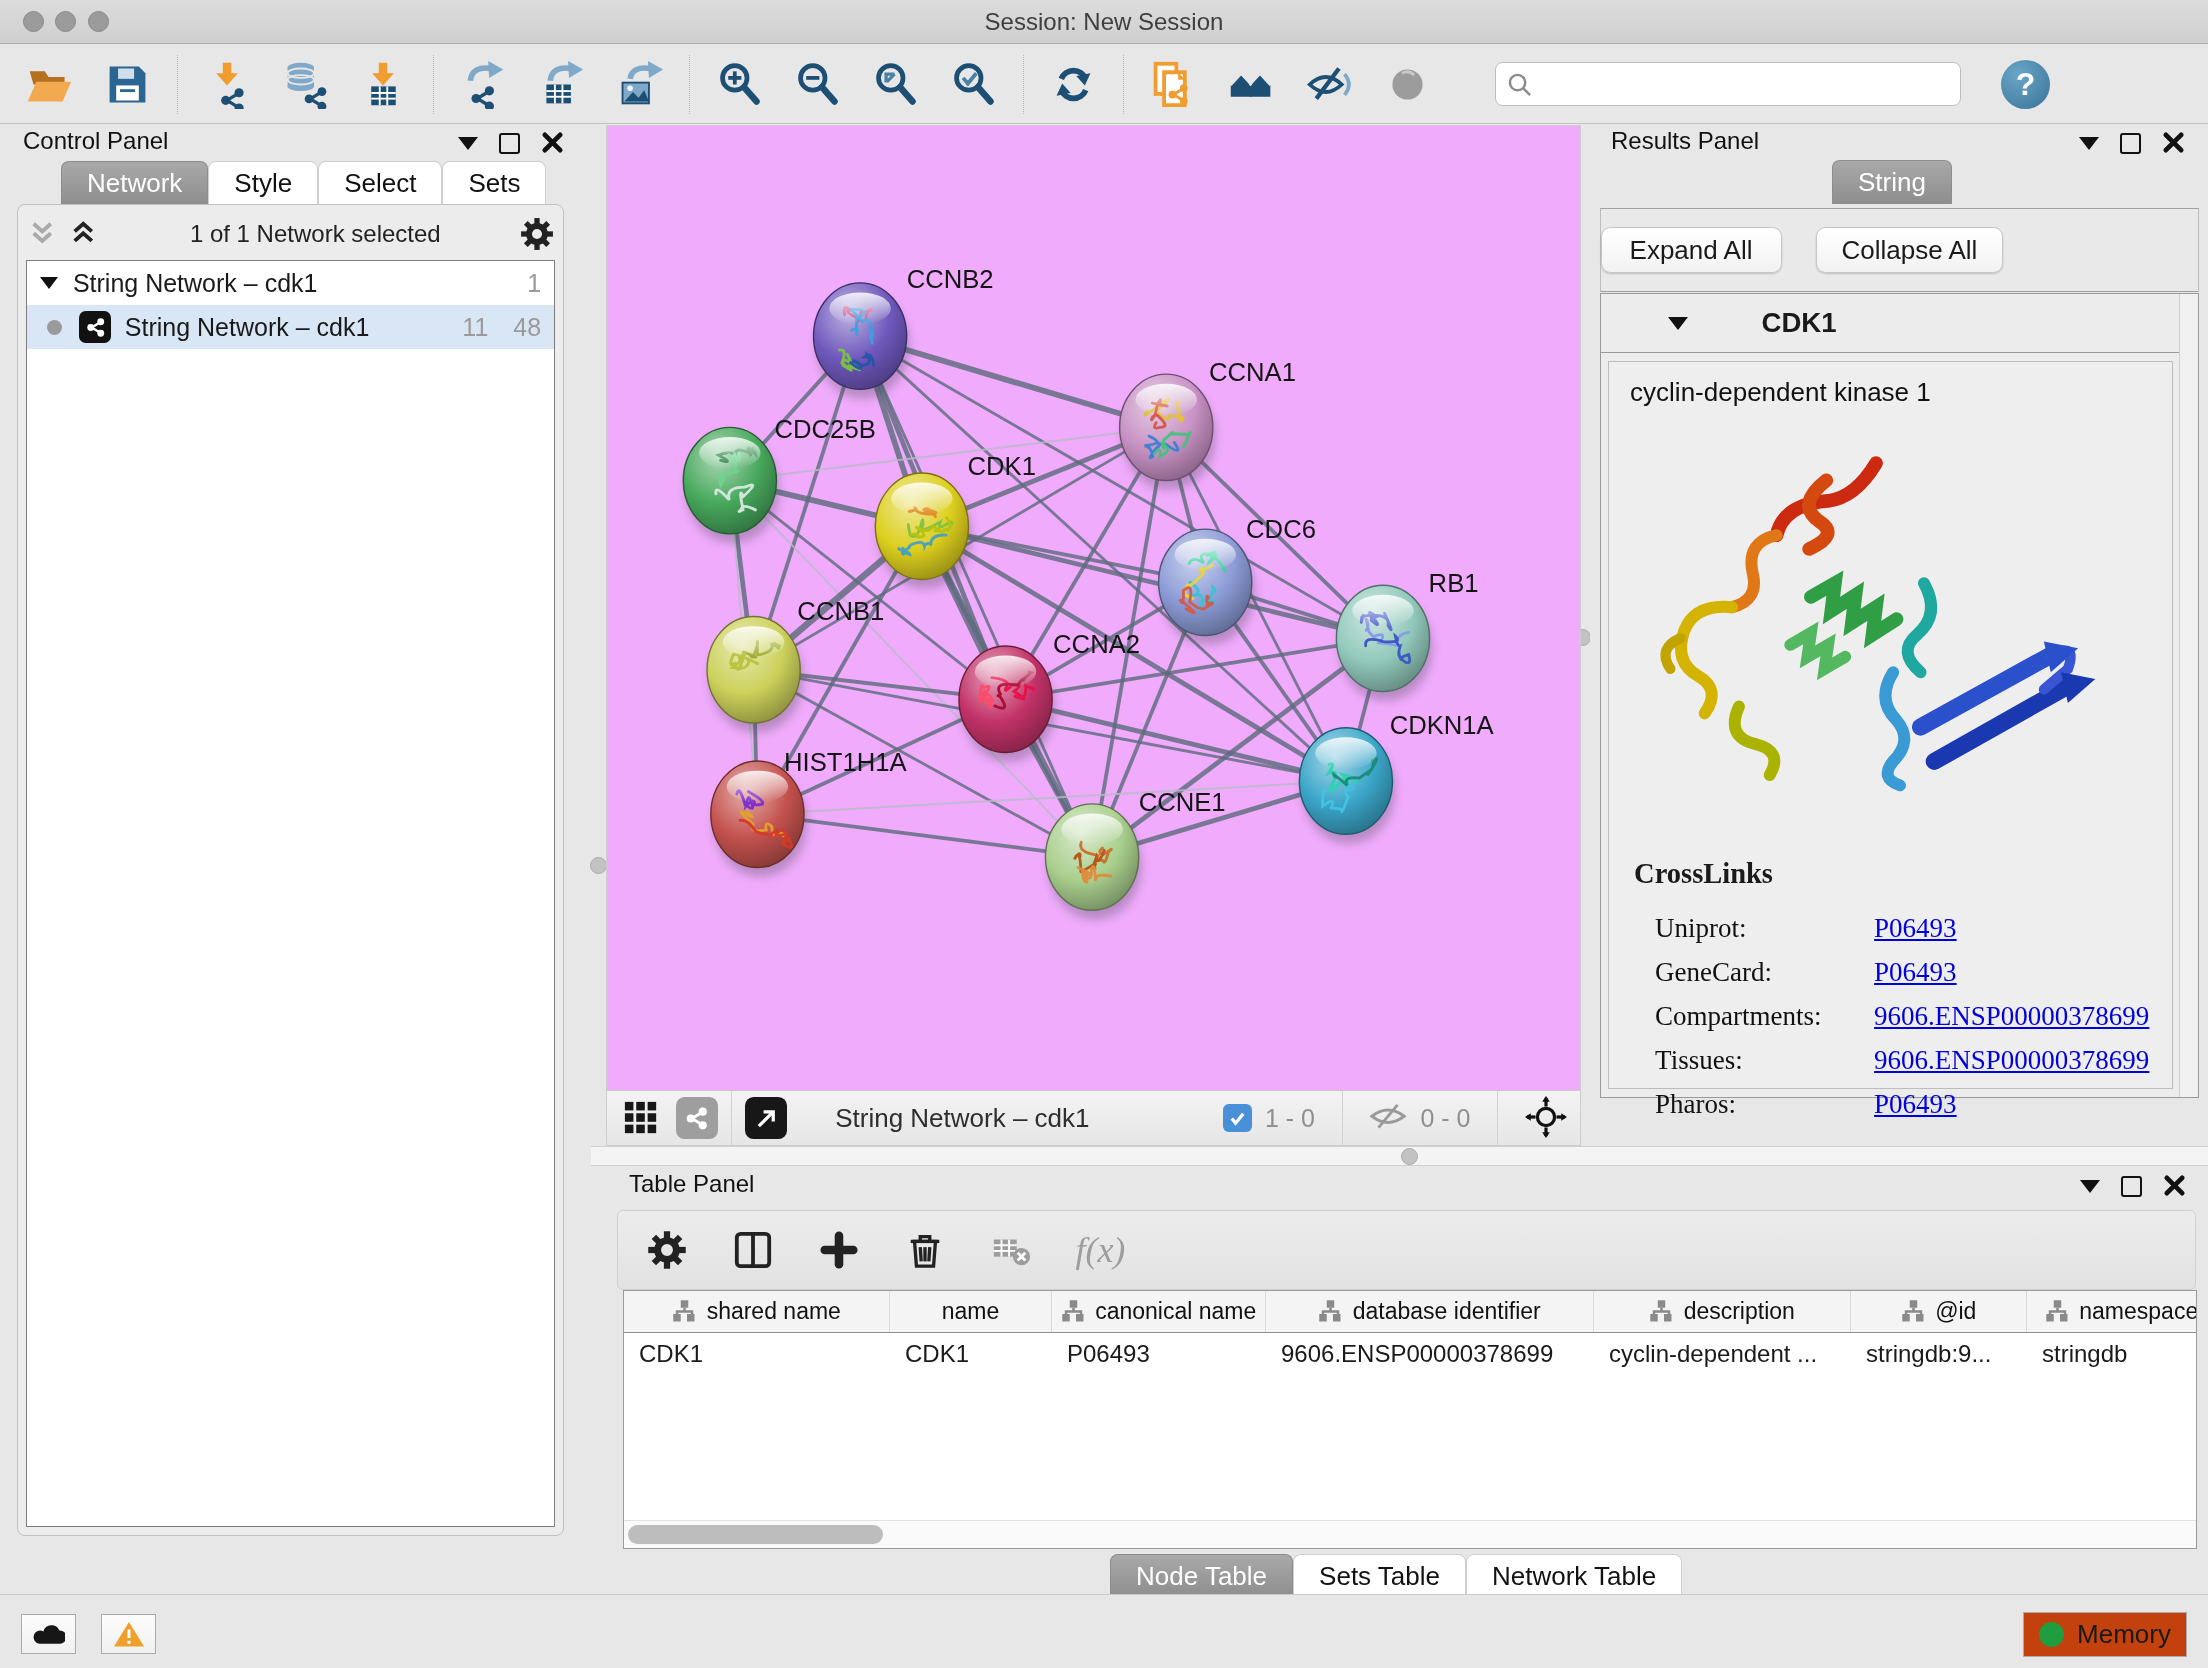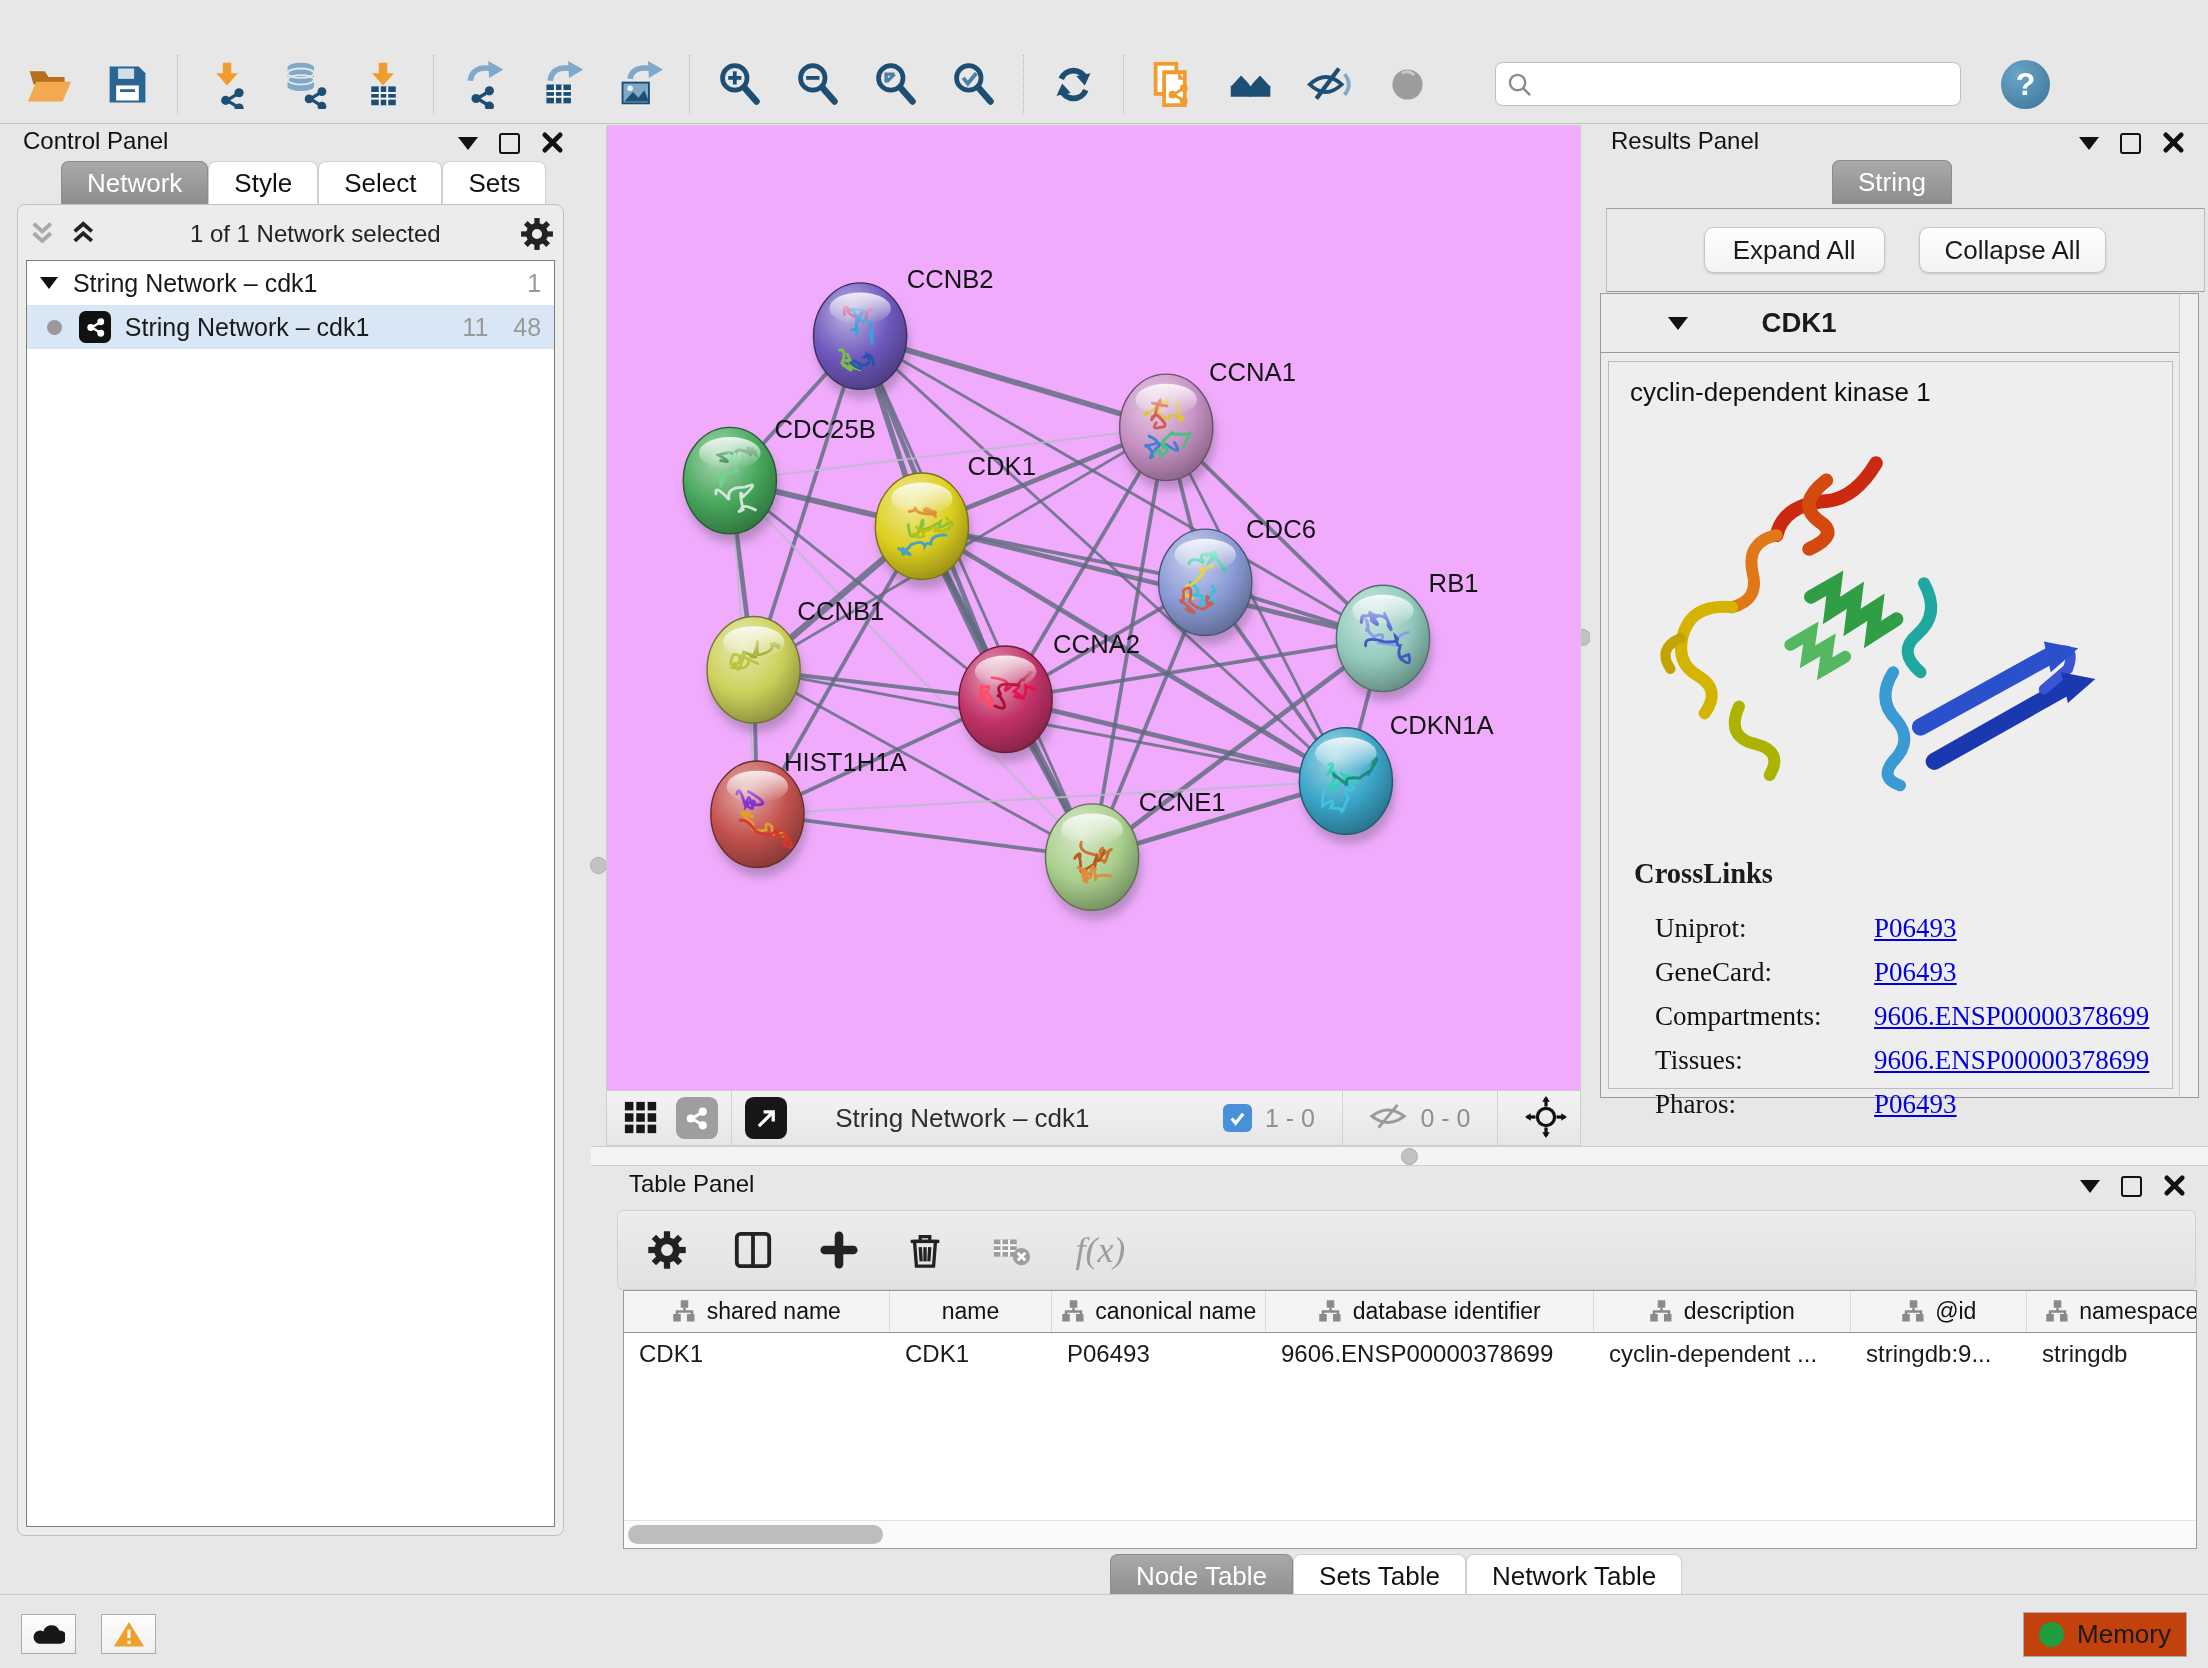--- a/index.html
+++ b/index.html
@@ -88,21 +88,21 @@
   .cnt { font-size:25px; color:#8f8f8f; }
   .eye-small svg { width:38px; height:28.5px; }
   .crosshair svg { width:42px; height:42px; }
 
   
   .results-panel { position:absolute; left:1590px; top:125px; width:618px; height:1021px; background:#e7e7e7; }
   .rp-tab { position:absolute; left:242px; top:35px; }
   .rp-btnbox { position:absolute; left:9.5px; top:83px; width:599px; height:84px;
     background:#e9e9e9; border-top:1.9px solid #9f9f9f; border-bottom:1.9px solid #9f9f9f;
     border-left:1px solid #bdbdbd; border-right:1px solid #bdbdbd;
-    display:flex; align-items:center; justify-content:center; gap:34px;margin-left:6px; }
+    display:flex; align-items:center; gap:34px; }
   .rp-btn { min-width:181px; height:46px; background:linear-gradient(#ffffff,#f2f2f2); border:1px solid #c6c6c6;
     border-radius:9.5px; font-size:26px; display:flex; align-items:center; justify-content:center;
     padding:0 25px; cursor:pointer; box-shadow:0 1px 1.9px rgba(0,0,0,.18); }
   .rp-content { position:absolute; left:9.5px; top:168px; width:599px; height:805px;
     border:1.9px solid #9a9a9a; background:#ececec; }
   .rp-scroll { position:absolute; right:0; top:0; width:19px; height:100%; background:#f0f0f0; border-left:1px solid #cfcfcf; }
   .prot-head { height:59px; display:flex; align-items:center; border-bottom:1.9px solid #9a9a9a; padding-left:67px; gap:74px; }
   .prot-name { font-size:27.6px; font-weight:bold; }
   .prot-body { position:absolute; left:7.6px; top:67px; right:25px; bottom:7.6px; background:#eeeeee; border:1px solid #bcbcbc; }
   .prot-desc { font-size:26px; padding:15px 0 0 21px; color:#111; }
@@ -168,20 +168,28 @@
           <line x1="22.5" y1="22.5" x2="26.5" y2="26.5"></line>
         <line x1="5.5" y1="26.5" x2="9.5" y2="22.5"></line>
           <line x1="22.5" y1="9.5" x2="26.5" y2="5.5"></line>
       </g>
     </g>
   </defs>
 </svg>
 
 <div id="app">
 
+  <div class="titlebar">
+    <div class="traffic">
+      <div class="tl-dot"></div>
+      <div class="tl-dot"></div>
+      <div class="tl-dot"></div>
+    </div>
+    <div class="win-title">Session: New Session</div>
+  </div>
 
   <div class="toolbar">
     <div class="tb-group">
       <span class="tbi">
           <svg viewBox="0 0 52 52">
         <path d="M5 12 h16 l4 6 h17 v8 H9 z" fill="#b5701d"></path>
         <path d="M3 44 l9-21 h37 l-9 21 z" fill="#f3a94f"></path>
           </svg>
         </span>
       <span class="tbi">

